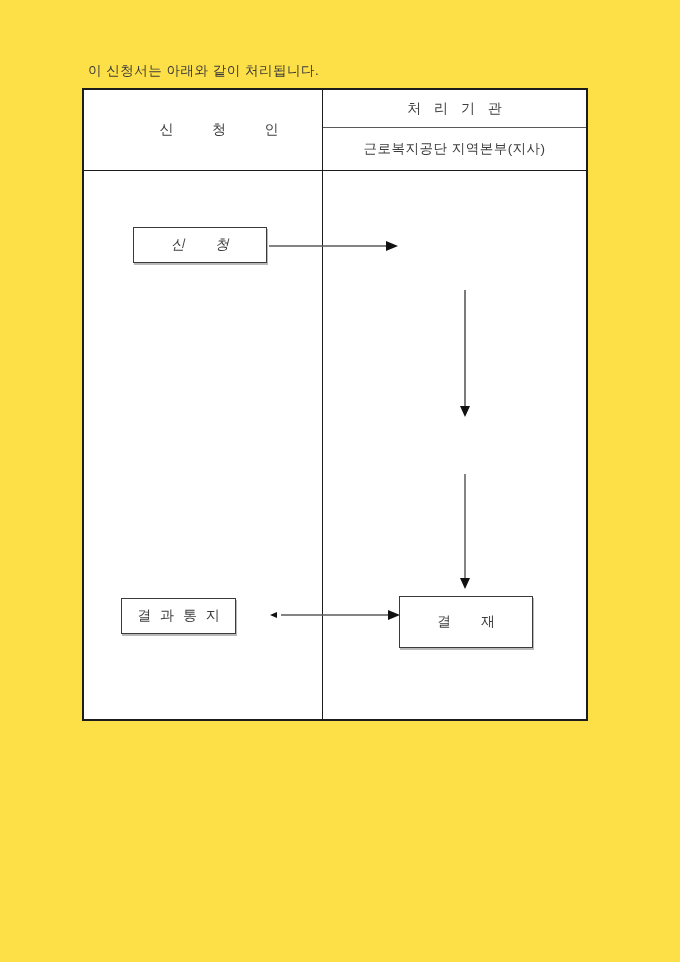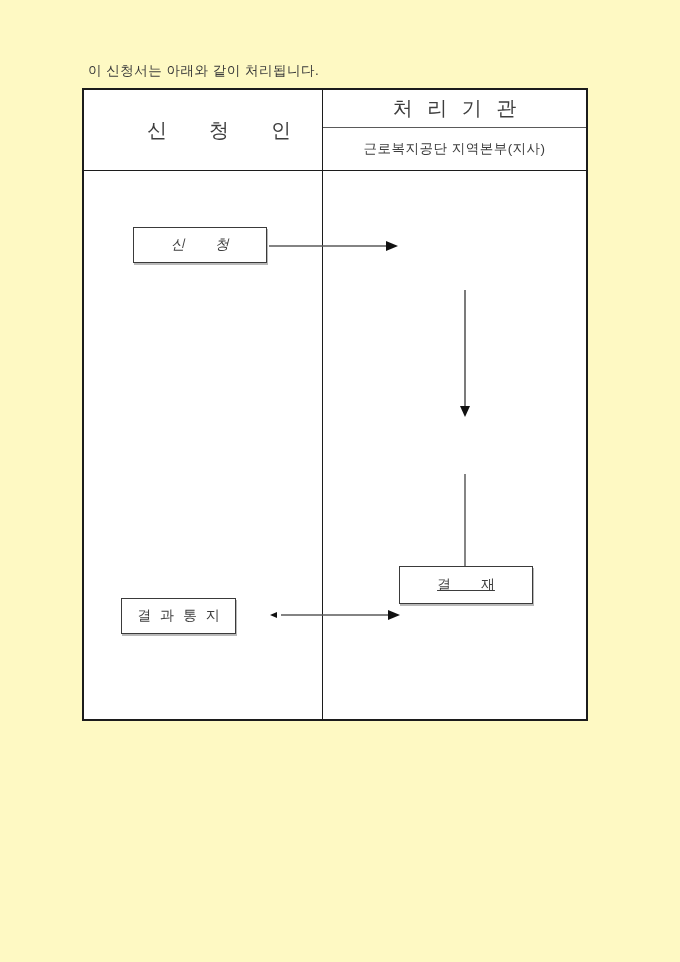--- a/index.html
+++ b/index.html
@@ -3,21 +3,21 @@
 <meta charset="utf-8">
 <style>
   * { margin: 0; padding: 0; box-sizing: border-box; }
   html, body {
     width: 680px; height: 962px;
     background: #ffffff;
     font-family: "Liberation Sans", "DejaVu Sans", sans-serif;
     color: #3d3d3d;
     overflow: hidden;
   }
-  .page { position: relative; width: 680px; height: 962px; background: #fef9c3; }
+  .page { position: relative; width: 680px; height: 962px; background: #fde047; }
 
   .intro-text {
     position: absolute;
     left: 88px; top: 62px;
     font-size: 13.5px;
     letter-spacing: 0.5px;
     color: #3a3a3a;
     white-space: pre;
   }
 
@@ -48,21 +48,21 @@
     height: 1px;
     background: #1c1c1c;
   }
 
   
   .cell {
     position: absolute;
     display: flex;
     align-items: center;
     justify-content: center;
-    font-size: 20px;
+    font-size: 14px;
     color: #3d3d3d;
   }
   .applicant-header { left: 16px; top: 0; width: 238px; height: 80px; word-spacing: 30px; font-family: Liberation Mono, monospace; }
   .agency-header    { left: 239px; right: 0; top: 0; height: 37px; word-spacing: 9px; }
   .agency-sub-header{ left: 239px; right: 0; top: 38px; height: 42px; font-size: 13.5px; letter-spacing: 0.5px; }
 
   
   .flow-box {
     position: absolute;
     display: flex;
@@ -70,21 +70,21 @@
     justify-content: center;
     border: 1px solid #3a3a3a;
     background: #ffffff;
     box-shadow: 1px 2px 0 #b9b9b9;
     font-size: 14px;
     color: #3d3d3d;
   }
   .box-apply   { left: 49px;  top: 137px; width: 134px; height: 36px; word-spacing: 26px; font-style: italic; }
   .box-receive { left: 315px; top: 139px; width: 133px; height: 37px; word-spacing: 26px; }
   .box-review  { left: 315px; top: 329px; width: 133px; height: 33px; }
-  .box-approve { left: 315px; top: 476px; width: 134px; height: 38px; word-spacing: 26px; text-decoration: underline; }
+  .box-approve { left: 315px; top: 506px; width: 134px; height: 52px; word-spacing: 26px; }
   .box-notice  { left: 37px;  top: 508px; width: 115px; height: 36px; word-spacing: 5px; }
 
   .arrow-layer {
     position: absolute;
     left: 0; top: 0;
     width: 502px; height: 629px;
     pointer-events: none;
   }
 </style>
 </head>

